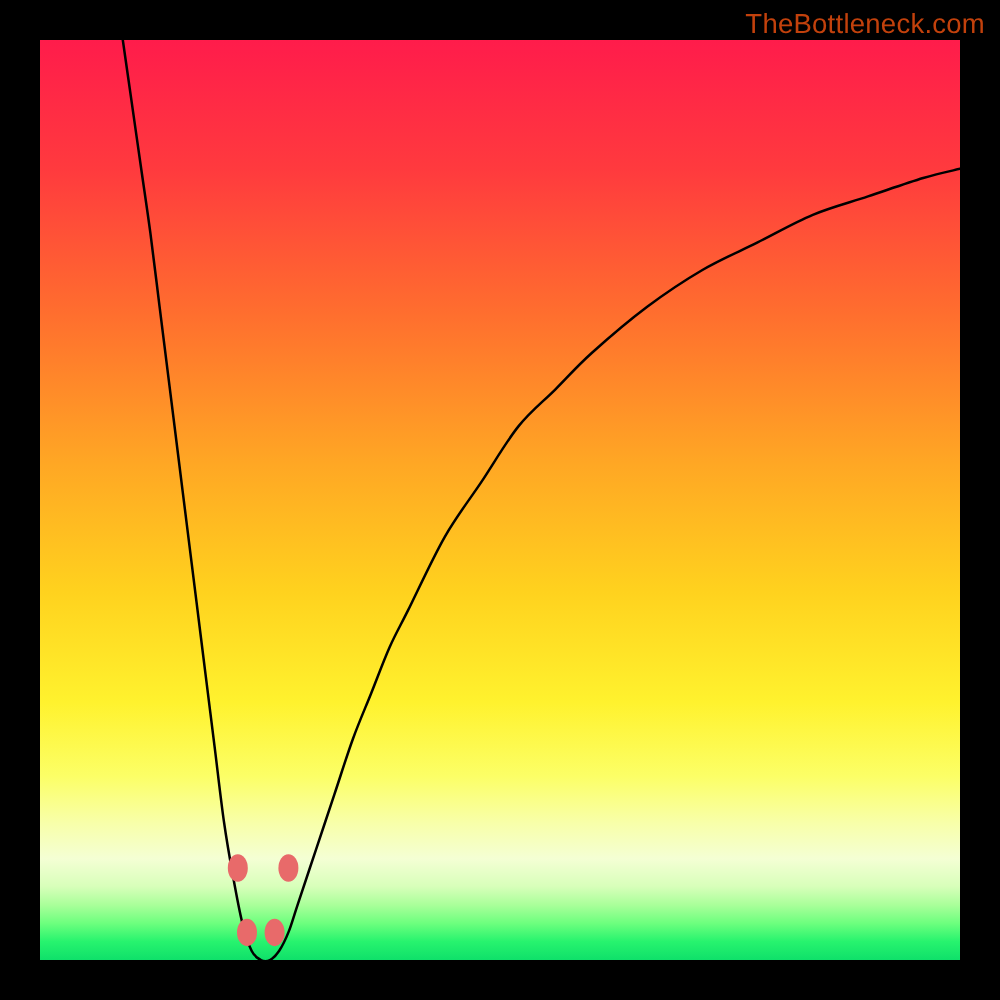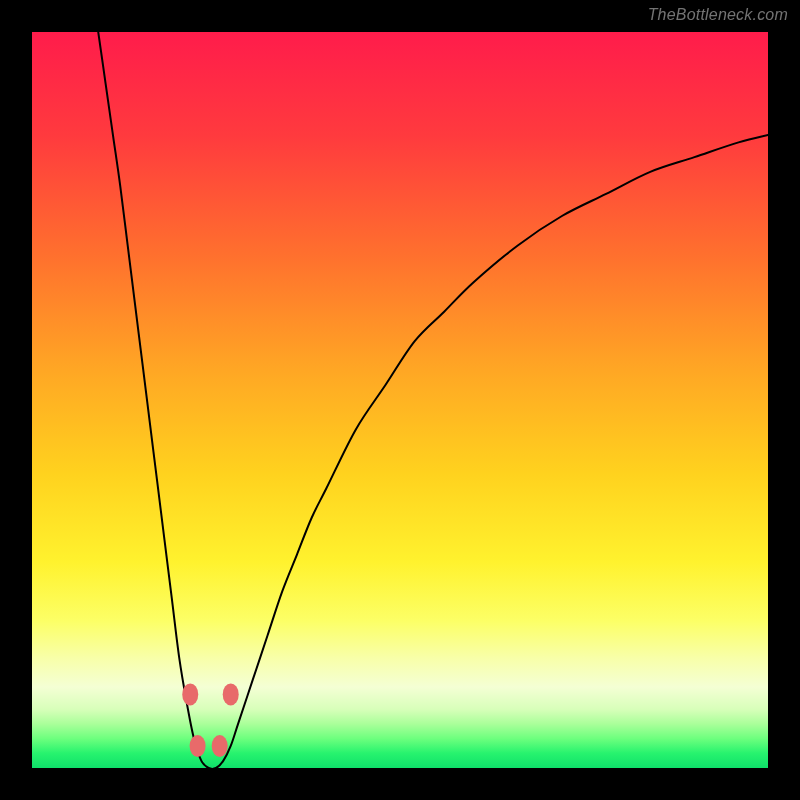--- a/index.html
+++ b/index.html
@@ -22,26 +22,25 @@
     left: 32px;
     top: 32px;
     width: 736px;
     height: 736px;
     overflow: hidden;
   }
   .watermark {
     position: absolute;
     top: 6px;
     right: 12px;
-    color: #737373;
-    font-size: 16px;
+    color: #c2410c;
+    font-size: 22px;
     font-weight: 500;
     letter-spacing: 0.2px;
     user-select: none;
-    font-style: italic;
   }
   svg {
     display: block;
   }
 </style>
 </head>
 <body>
 
 <div class="frame">
   <div class="watermark">TheBottleneck.com</div>

